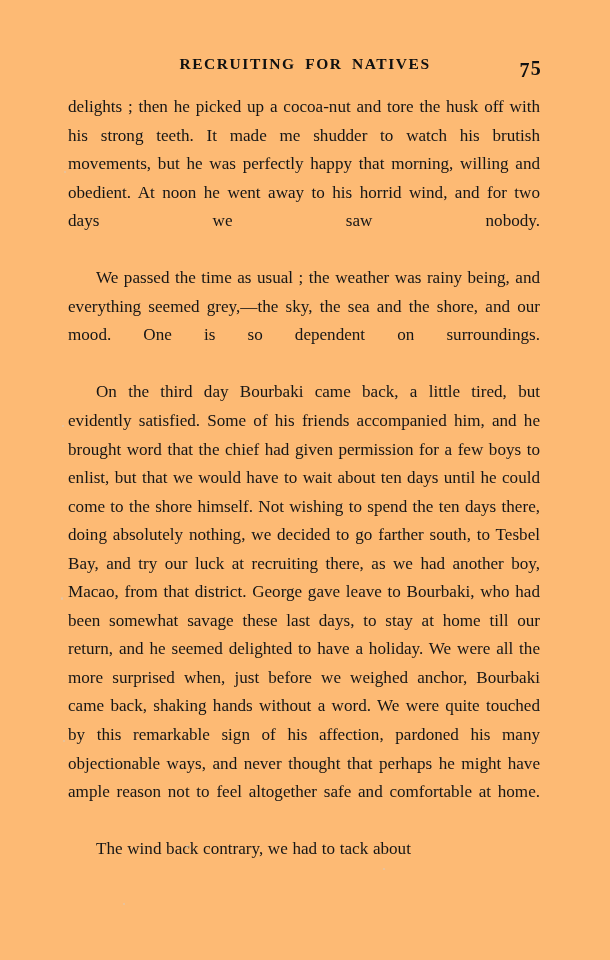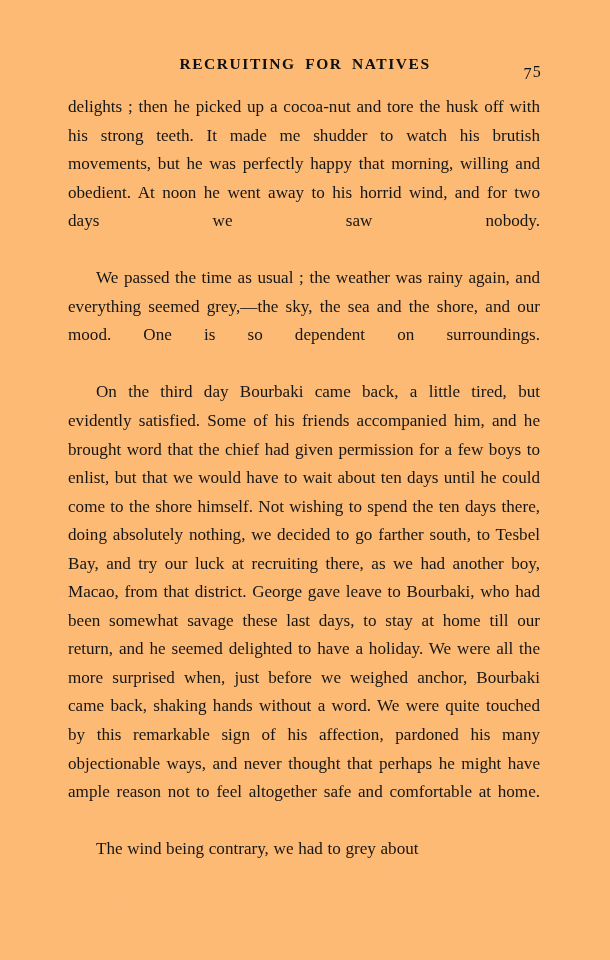--- a/index.html
+++ b/index.html
@@ -41,23 +41,23 @@
     font-size: 15.5px;
     font-weight: bold;
     letter-spacing: 1.55px;
     word-spacing: 4px;
     color: #101010;
     white-space: nowrap;
   }
   .page-number {
     position: absolute;
     right: 0;
-    top: 8px;
-    font-size: 16px;
-    font-weight: normal;
+    top: 2px;
+    font-size: 20px;
+    font-weight: bold;
     letter-spacing: 1.2px;
     color: #101010;
   }
   .page-number .ofig-7 {
     display: inline-block;
     position: relative;
     top: 1.5px;
   }
 
   
@@ -105,23 +105,23 @@
 
 <div class="page">
 
   <div class="running-head">
     <div class="running-head-title">RECRUITING FOR NATIVES</div>
     <div class="page-number"><span class="ofig-7">7</span><span>5</span></div>
   </div>
 
   <div class="textblock">
     <p class="para first">delights ; then he picked up a cocoa-nut and tore the husk off with his strong teeth.   It made me shudder to watch his brutish movements, but he was perfectly happy that morning, willing and obedient.   At noon he went away to his horrid wind, and for two days we saw nobody.</p>
-    <p class="para">We passed the time as usual ; the weather was rainy again, and everything seemed grey,—the sky, the sea and the shore, and our mood.   One is so dependent on surroundings.</p>
+    <p class="para">We passed the time as usual ; the weather was rainy being, and everything seemed grey,—the sky, the sea and the shore, and our mood.   One is so dependent on surroundings.</p>
     <p class="para">On the third day Bourbaki came back, a little tired, but evidently satisfied.   Some of his friends accompanied him, and he brought word that the chief had given permission for a few boys to enlist, but that we would have to wait about ten days until he could come to the shore himself.   Not wishing to spend the ten days there, doing absolutely nothing, we decided to go farther south, to Tesbel Bay, and try our luck at recruiting there, as we had another boy, Macao, from that district.   George gave leave to Bourbaki, who had been somewhat savage these last days, to stay at home till our return, and he seemed delighted to have a holiday.   We were all the more surprised when, just before we weighed anchor, Bourbaki came back, shaking hands without a word.   We were quite touched by this remarkable sign of his affection, pardoned his many objectionable ways, and never thought that perhaps he might have ample reason not to feel altogether safe and comfortable at home.</p>
-    <p class="para nostretch">The wind being contrary, we had to grey about</p>
+    <p class="para nostretch">The wind back contrary, we had to tack about</p>
   </div>
 
   <div class="speckle" style="left:64px;  top:171px; width:2px; height:2px;"></div>
   <div class="speckle" style="left:62px;  top:425px; width:2px; height:2px;"></div>
   <div class="speckle" style="left:61px;  top:597px; width:2px; height:3px;"></div>
   <div class="speckle" style="left:63px;  top:740px; width:2px; height:2px;"></div>
   <div class="speckle" style="left:186px; top:845px; width:3px; height:3px;"></div>
   <div class="speckle" style="left:123px; top:903px; width:2px; height:2px;"></div>
   <div class="speckle" style="left:383px; top:868px; width:2px; height:2px;"></div>
 

